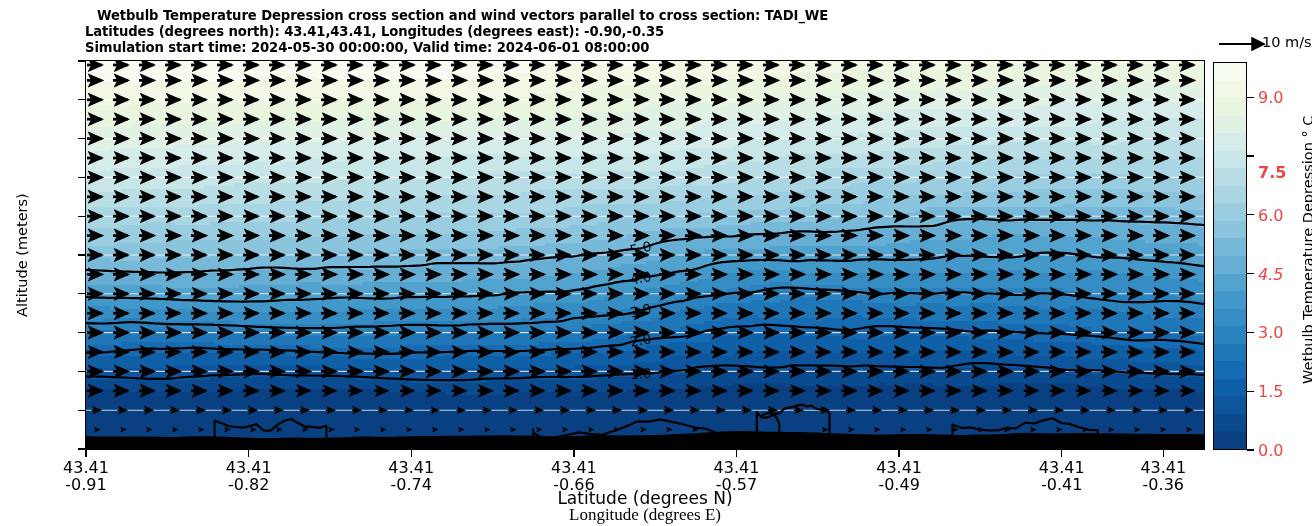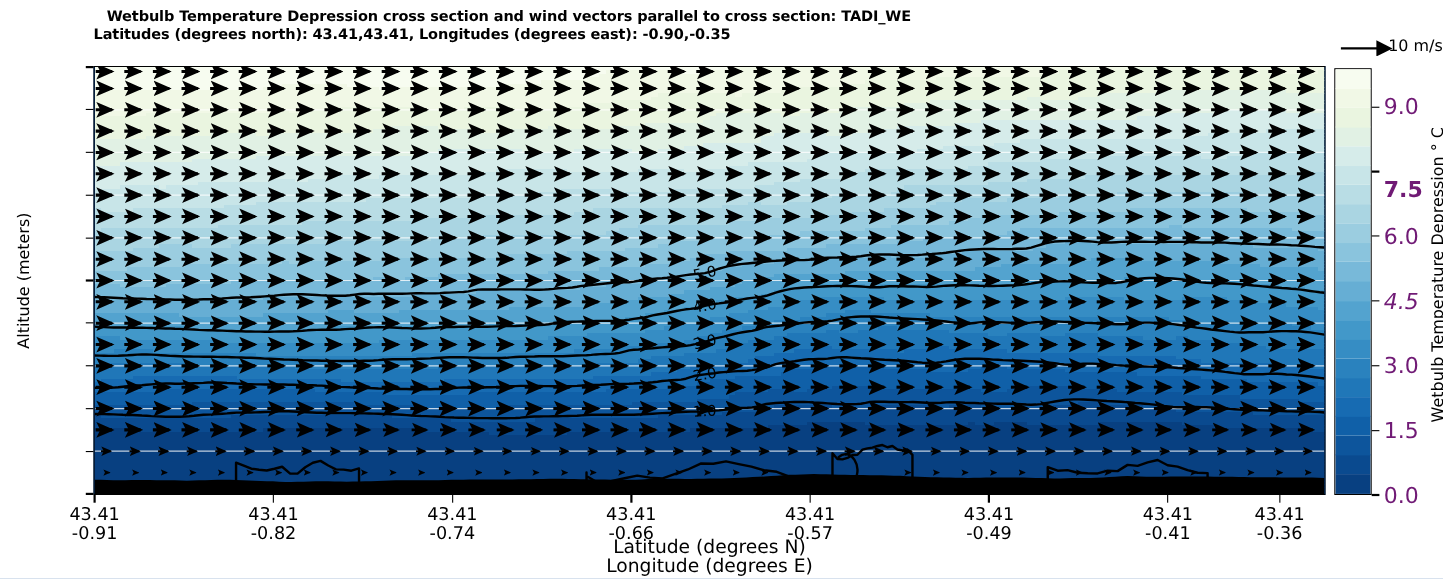--- a/index.html
+++ b/index.html
@@ -23,36 +23,37 @@
   .xlabwrap{position:absolute;top:459px;font-size:16px;color:#000;text-align:center;
             transform:translateX(-50%);white-space:nowrap;line-height:17px;}
   .xtitle{position:absolute;font-size:17px;color:#000;white-space:nowrap;
           transform:translateX(-50%);text-align:center;}
 
   
   #cbar{position:absolute;left:1213px;top:62px;width:34px;height:388px;
         border:1.3px solid #000;box-sizing:border-box;overflow:hidden;}
   .cbseg{position:absolute;left:0;width:100%;}
   .cbtick{position:absolute;left:1247px;width:7px;height:1.3px;background:#000;}
-  .cblab{position:absolute;left:1258px;font-size:20px;color:#701a75;
+  .cblab{position:absolute;left:1258px;font-size:16px;color:#ef4444;
          transform:translateY(-50%);white-space:nowrap;}
   #cbtitle{position:absolute;font-size:14.5px;color:#000;white-space:nowrap;
            transform-origin:0 0;transform:rotate(-90deg);}
 
   
   #wkey{position:absolute;left:1213px;top:34px;width:99px;height:20px;}
   #wkeylab{position:absolute;left:1262px;top:34px;font-size:14.5px;color:#000;white-space:nowrap;}
 </style>
 </head>
 <body>
 
 <div id="root">
 
   <div class="ttl" id="ttl1">Wetbulb Temperature Depression cross section and wind vectors parallel to cross section: TADI_WE</div>
   <div class="ttl" id="ttl2">Latitudes (degrees north): 43.41,43.41, Longitudes (degrees east): -0.90,-0.35</div>
+  <div class="ttl" id="ttl3">Simulation start time: 2024-05-30 00:00:00, Valid time: 2024-06-01 08:00:00</div>
 
   <div id="wkey">
     <svg width="99" height="20">
       <defs>
         <marker id="wkhead" markerWidth="7" markerHeight="7" refX="5.6" refY="3.5" orient="auto">
           <path d="M0,0 L7,3.5 L0,7 z" fill="#000"></path>
         </marker>
       </defs>
       <line x1="6" y1="10" x2="50" y2="10" stroke="#000" stroke-width="2.1" marker-end="url(#wkhead)"></line>
     </svg>
@@ -1664,21 +1665,21 @@
       </div>
       <div class="xtick" style="left: 1162.65px;"></div>
       <div class="xlabwrap" style="left: 1163.3px;">
         <div>43.41</div>
         <div>-0.36</div>
       </div>
     </div>
 
   <div class="ytitle" id="ytitle" style="left: 14px; top: 317px;">Altitude (meters)</div>
   <div class="xtitle" id="xtitle1" style="left: 645px; top: 488px;">Latitude (degrees N)</div>
-  <div class="xtitle" id="xtitle2" style="left: 645px; top: 505px;">Longitude (degrees E)</div>
+  <div class="xtitle" id="xtitle2" style="left: 645px; top: 505px; font-family: Liberation Serif, serif;">Longitude (degrees E)</div>
 
   <div id="cbar">
       <div class="cbseg" style="background: rgb(8, 64, 129); bottom: 0px; height: 18.1455px;"></div>
       <div class="cbseg" style="background: rgb(10, 74, 143); bottom: 17.5455px; height: 18.1455px;"></div>
       <div class="cbseg" style="background: rgb(13, 85, 156); bottom: 35.0909px; height: 18.1455px;"></div>
       <div class="cbseg" style="background: rgb(16, 96, 168); bottom: 52.6364px; height: 18.1455px;"></div>
       <div class="cbseg" style="background: rgb(23, 107, 178); bottom: 70.1818px; height: 18.1455px;"></div>
       <div class="cbseg" style="background: rgb(32, 119, 184); bottom: 87.7273px; height: 18.1455px;"></div>
       <div class="cbseg" style="background: rgb(42, 130, 190); bottom: 105.273px; height: 18.1455px;"></div>
       <div class="cbseg" style="background: rgb(54, 141, 196); bottom: 122.818px; height: 18.1455px;"></div>

